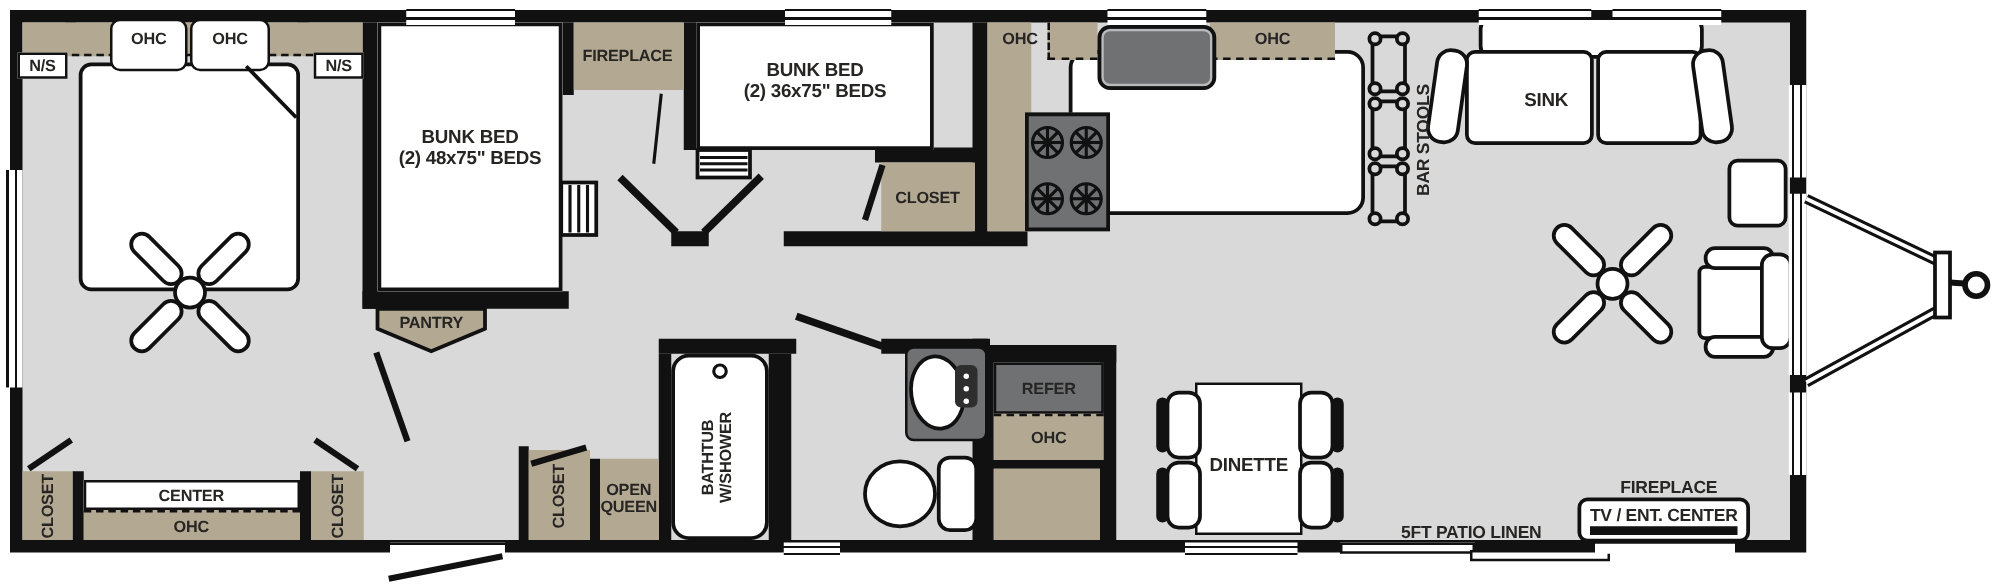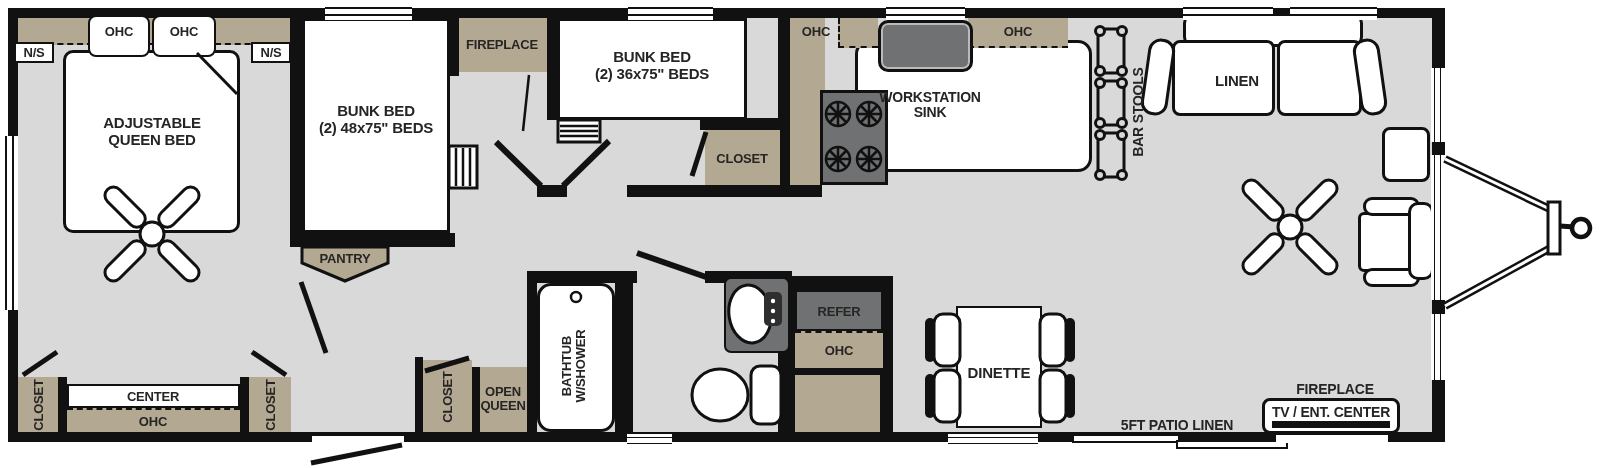--- a/index.html
+++ b/index.html
@@ -272,24 +272,20 @@
       <rect x="1548" y="202" width="12" height="52" fill="#fff" stroke="#111" stroke-width="3"></rect>
       <line x1="1560" y1="226" x2="1574" y2="227" stroke="#111" stroke-width="5"></line>
       <circle cx="1581" cy="228" r="9" fill="#fff" stroke="#111" stroke-width="4.5"></circle>
     </g>
   </svg>
 
   <div class="lbl" style="left:119px;top:31px;">OHC</div>
   <div class="lbl" style="left:184px;top:31px;">OHC</div>
   <div class="lbl" style="left:34px;top:52px;">N/S</div>
   <div class="lbl" style="left:271px;top:52px;">N/S</div>
-  <div class="lbl big two" style="left:152px;top:131px;">
-    <div>ADJUSTABLE</div>
-      <div>QUEEN BED</div>
-  </div>
   <div class="lbl v" style="left:38px;top:405px;">CLOSET</div>
   <div class="lbl" style="left:153px;top:396px;">CENTER</div>
   <div class="lbl" style="left:153px;top:421px;">OHC</div>
   <div class="lbl v" style="left:270px;top:405px;">CLOSET</div>
 
   <div class="lbl big two" style="left:376px;top:119px;">
     <div>BUNK BED</div>
       <div>(2) 48x75" BEDS</div>
   </div>
   <div class="lbl" style="left:345px;top:258px;">PANTRY</div>
@@ -306,27 +302,23 @@
     <div>OPEN</div>
       <div>QUEEN</div>
   </div>
   <div class="lbl v two" style="left:574px;top:366px;">
     <div>BATHTUB</div>
       <div>W/SHOWER</div>
   </div>
 
   <div class="lbl" style="left:816px;top:31px;">OHC</div>
   <div class="lbl" style="left:1018px;top:31px;">OHC</div>
-  <div class="lbl mid two" style="left:930px;top:105px;">
-    <div>WORKSTATION</div>
-      <div>SINK</div>
-  </div>
   <div class="lbl mid v" style="left:1138px;top:112px;">BAR STOOLS</div>
   <div class="lbl" style="left:839px;top:311px;">REFER</div>
   <div class="lbl" style="left:839px;top:350px;">OHC</div>
 
-  <div class="lbl big" style="left:1237px;top:80px;">LINEN</div>
+  <div class="lbl big" style="left:1237px;top:80px;">SINK</div>
   <div class="lbl big" style="left:999px;top:372px;">DINETTE</div>
   <div class="lbl mid" style="left:1177px;top:425px;">5FT PATIO LINEN</div>
   <div class="lbl mid" style="left:1335px;top:389px;">FIREPLACE</div>
   <div class="lbl mid" style="left:1331px;top:412px;">TV / ENT. CENTER</div>
 
 </div>
 
 </body></html>

